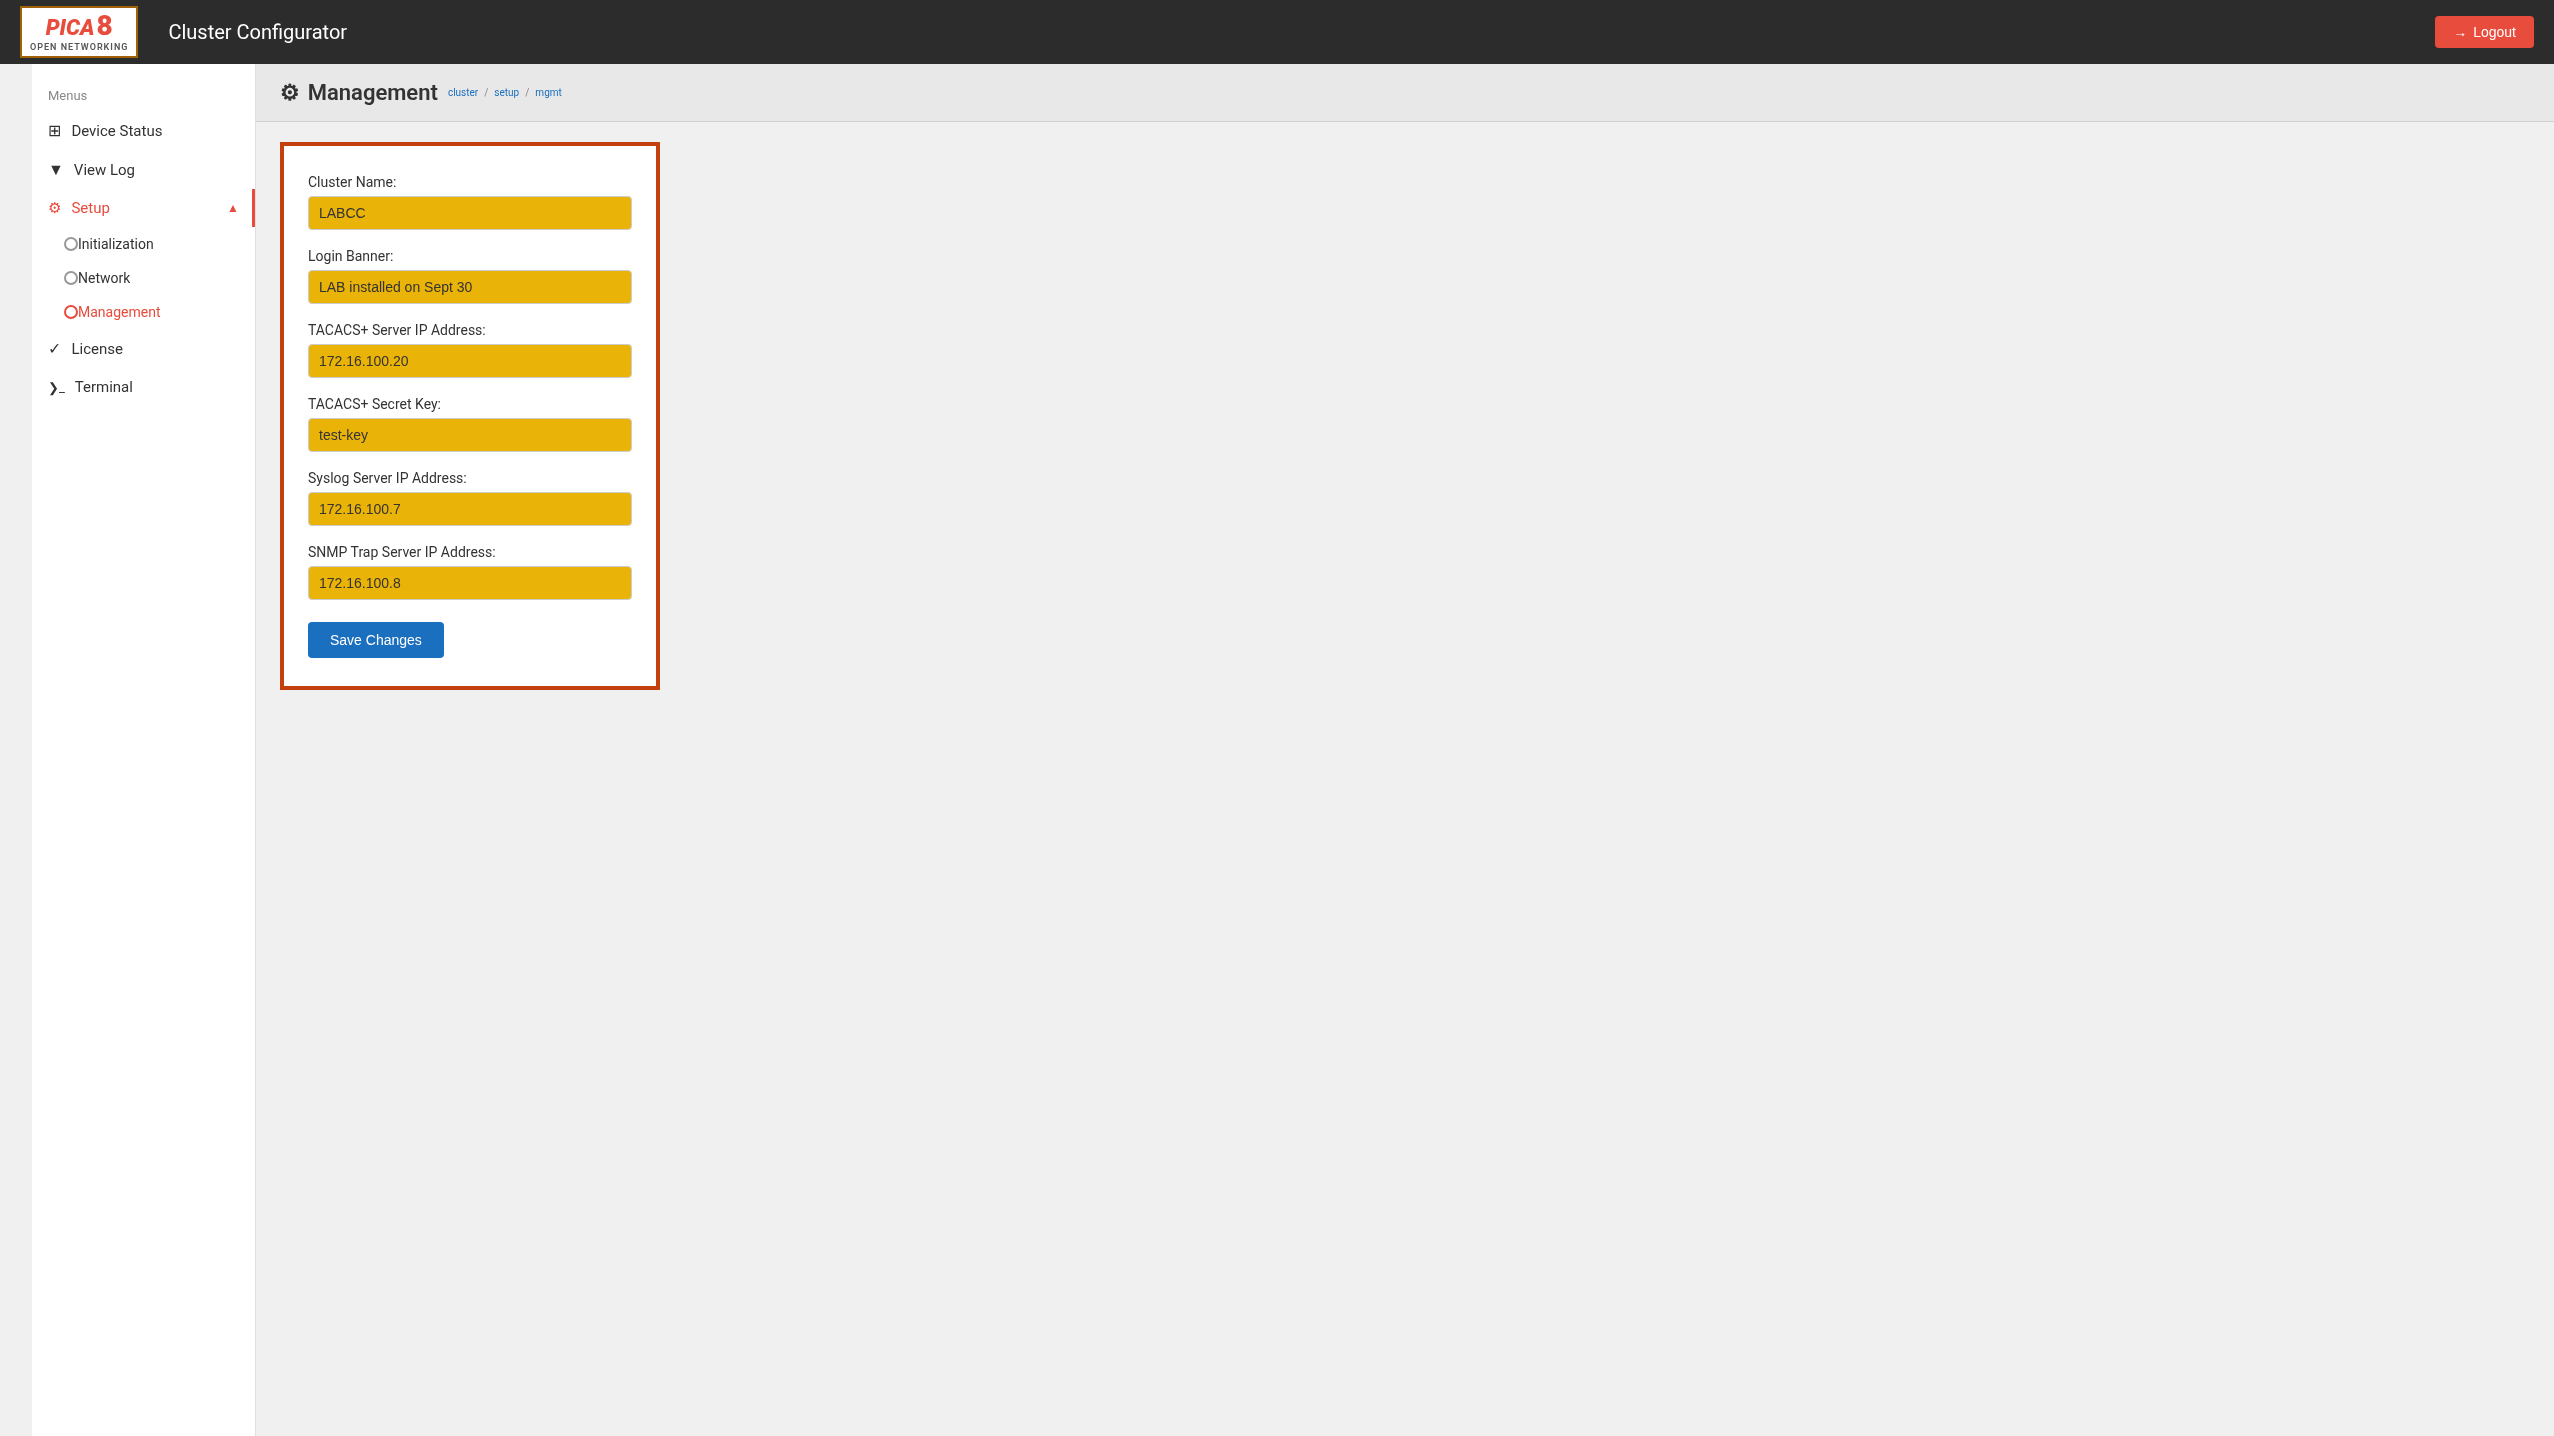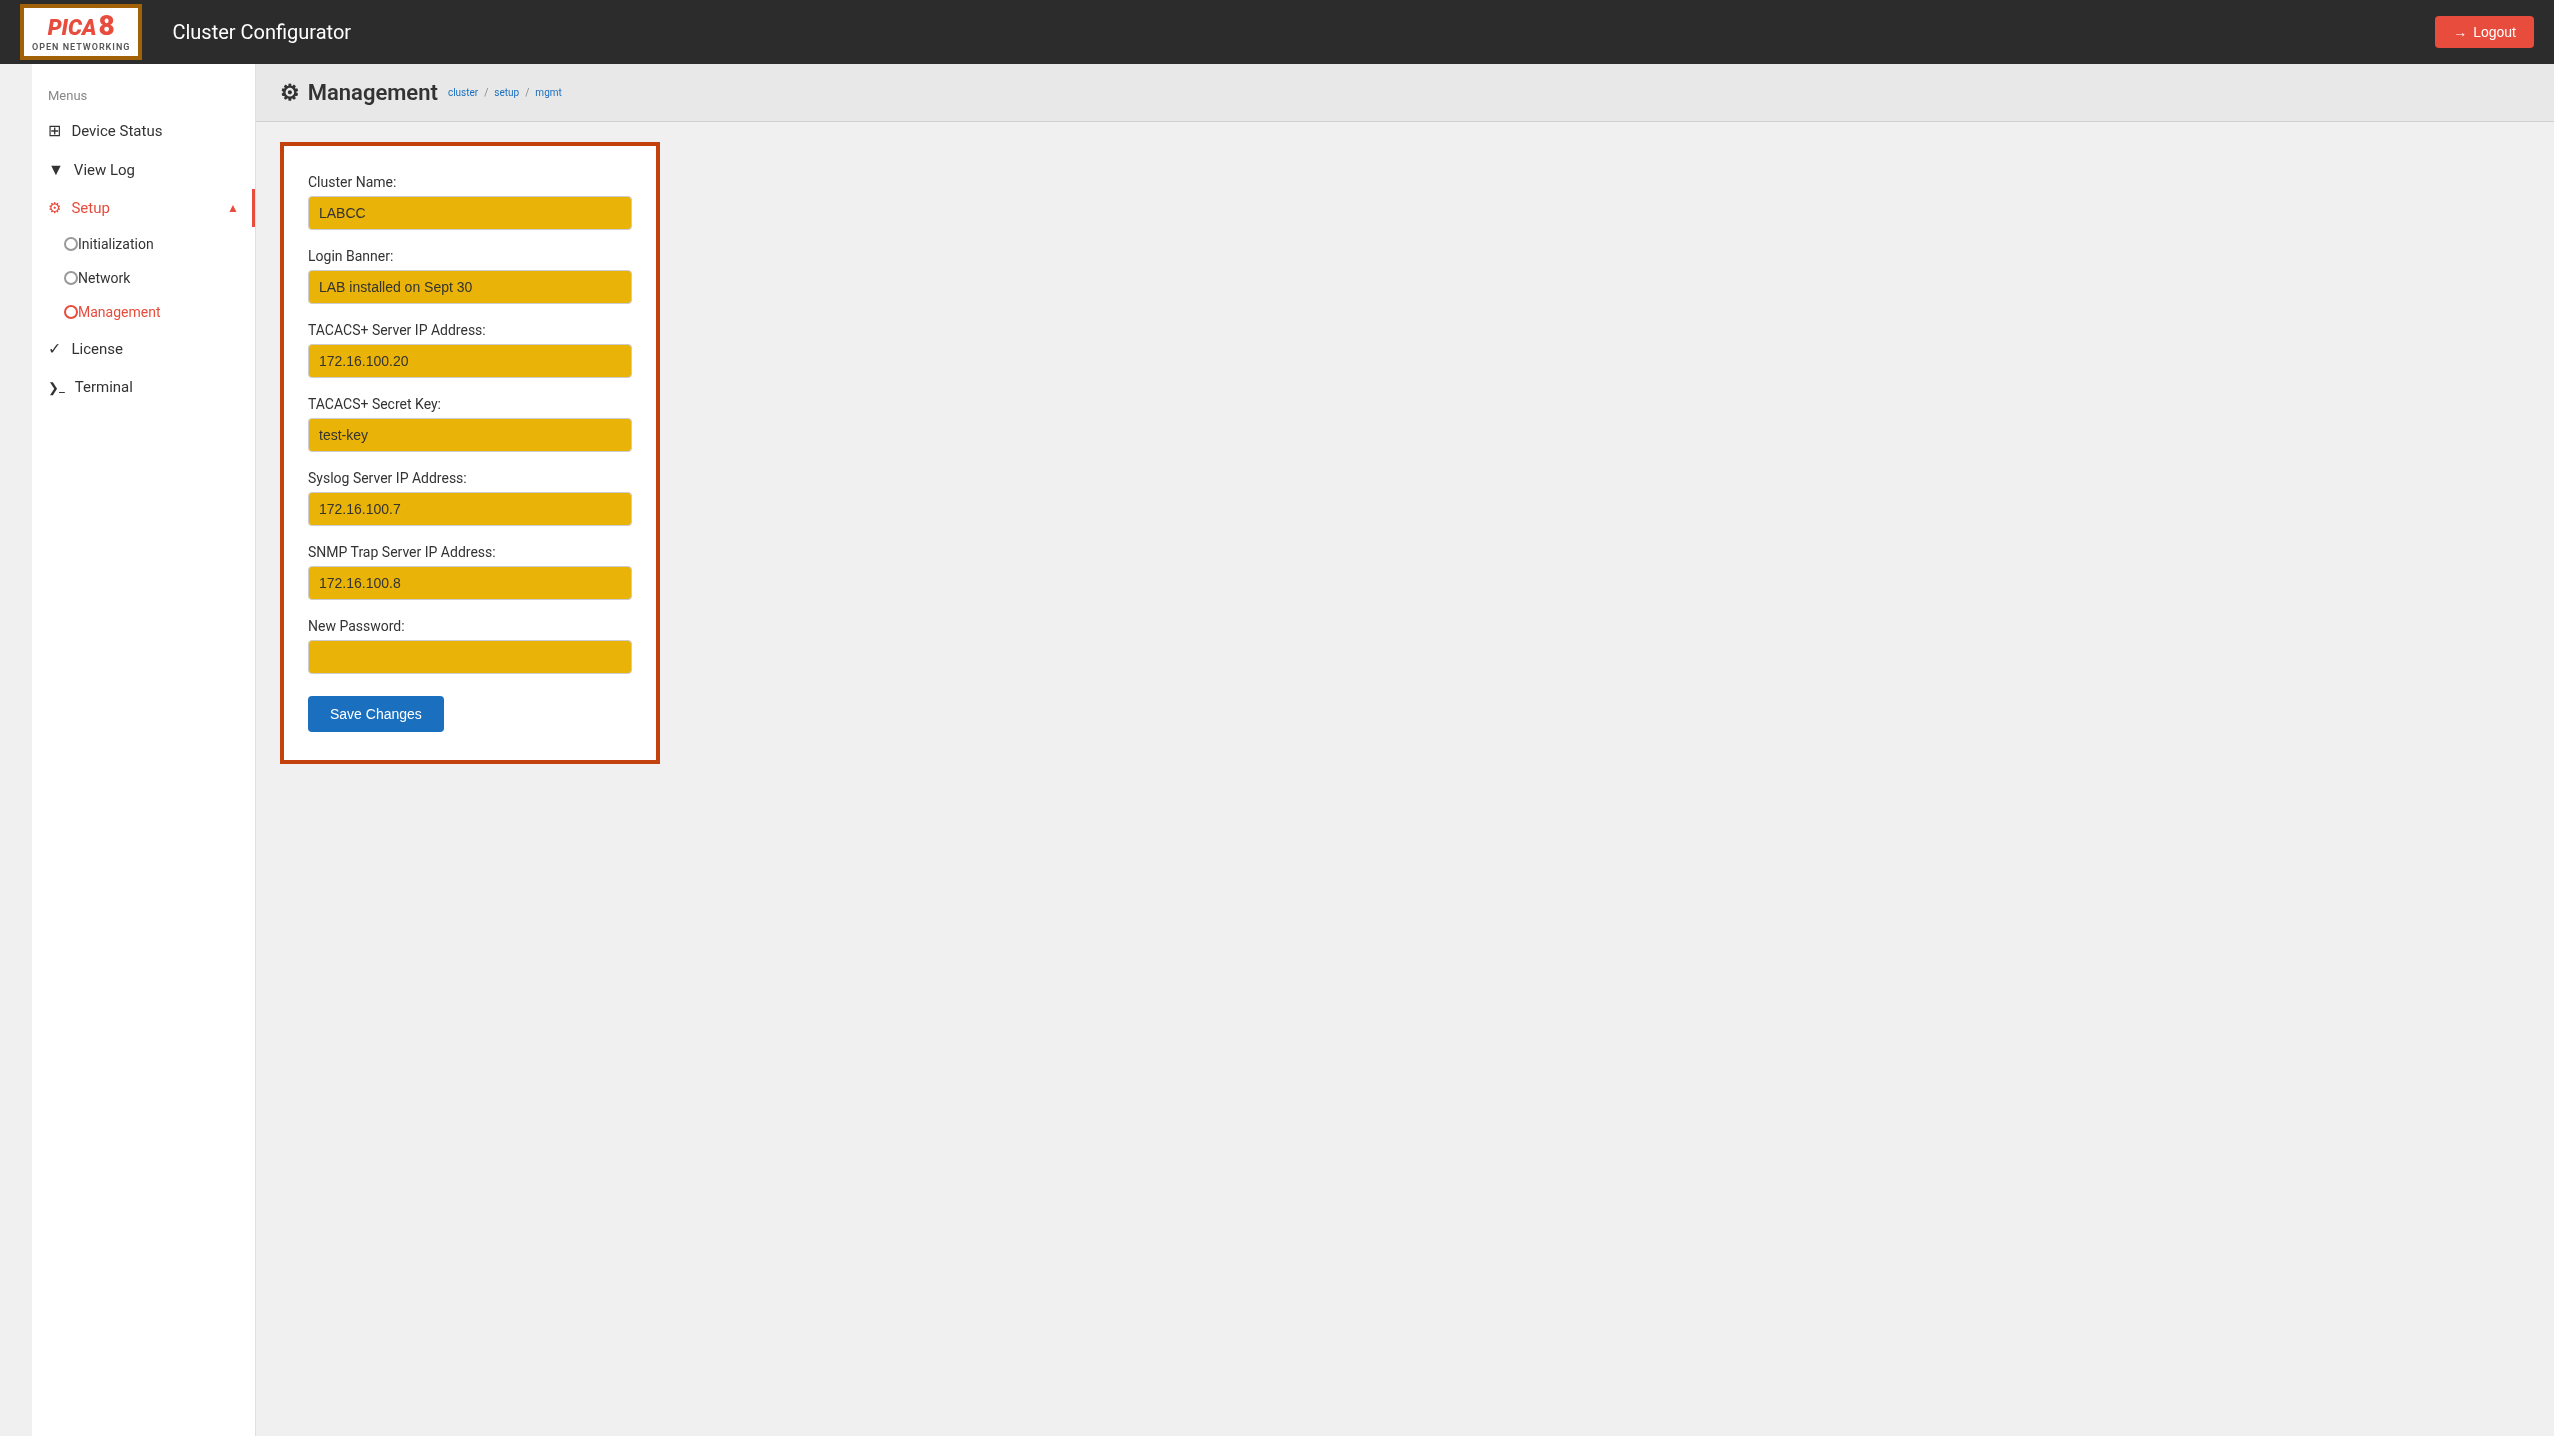--- a/index.html
+++ b/index.html
@@ -16,21 +16,21 @@
       top: 0; left: 0; right: 0;
       z-index: 100;
     }
     .navbar-logo {
       display: flex;
       align-items: center;
       margin-right: 30px;
     }
     .logo-box {
       background: #fff;
-      border: 4px solid #a16207;
+      border: 2px solid #a16207;
       padding: 4px 8px;
       display: flex;
       align-items: center;
       gap: 4px;
     }
     .logo-pica {
       color: #e74c3c;
       font-weight: 900;
       font-size: 22px;
       font-style: italic;
@@ -346,23 +346,19 @@
 
       
       <div class="form-group">
         <label class="form-label">SNMP Trap Server IP Address:</label>
         <input class="form-input" type="text" value="172.16.100.8" style="">
       </div>
 
       
 
       
-      <div class="form-group">
-        <label class="form-label">New Password:</label>
-        <input class="form-input" type="password" style="">
-      </div>
 
       
       <button class="save-btn">Save Changes</button>
 
     </div>
   </main>
 </div>
 
 </body></html>

